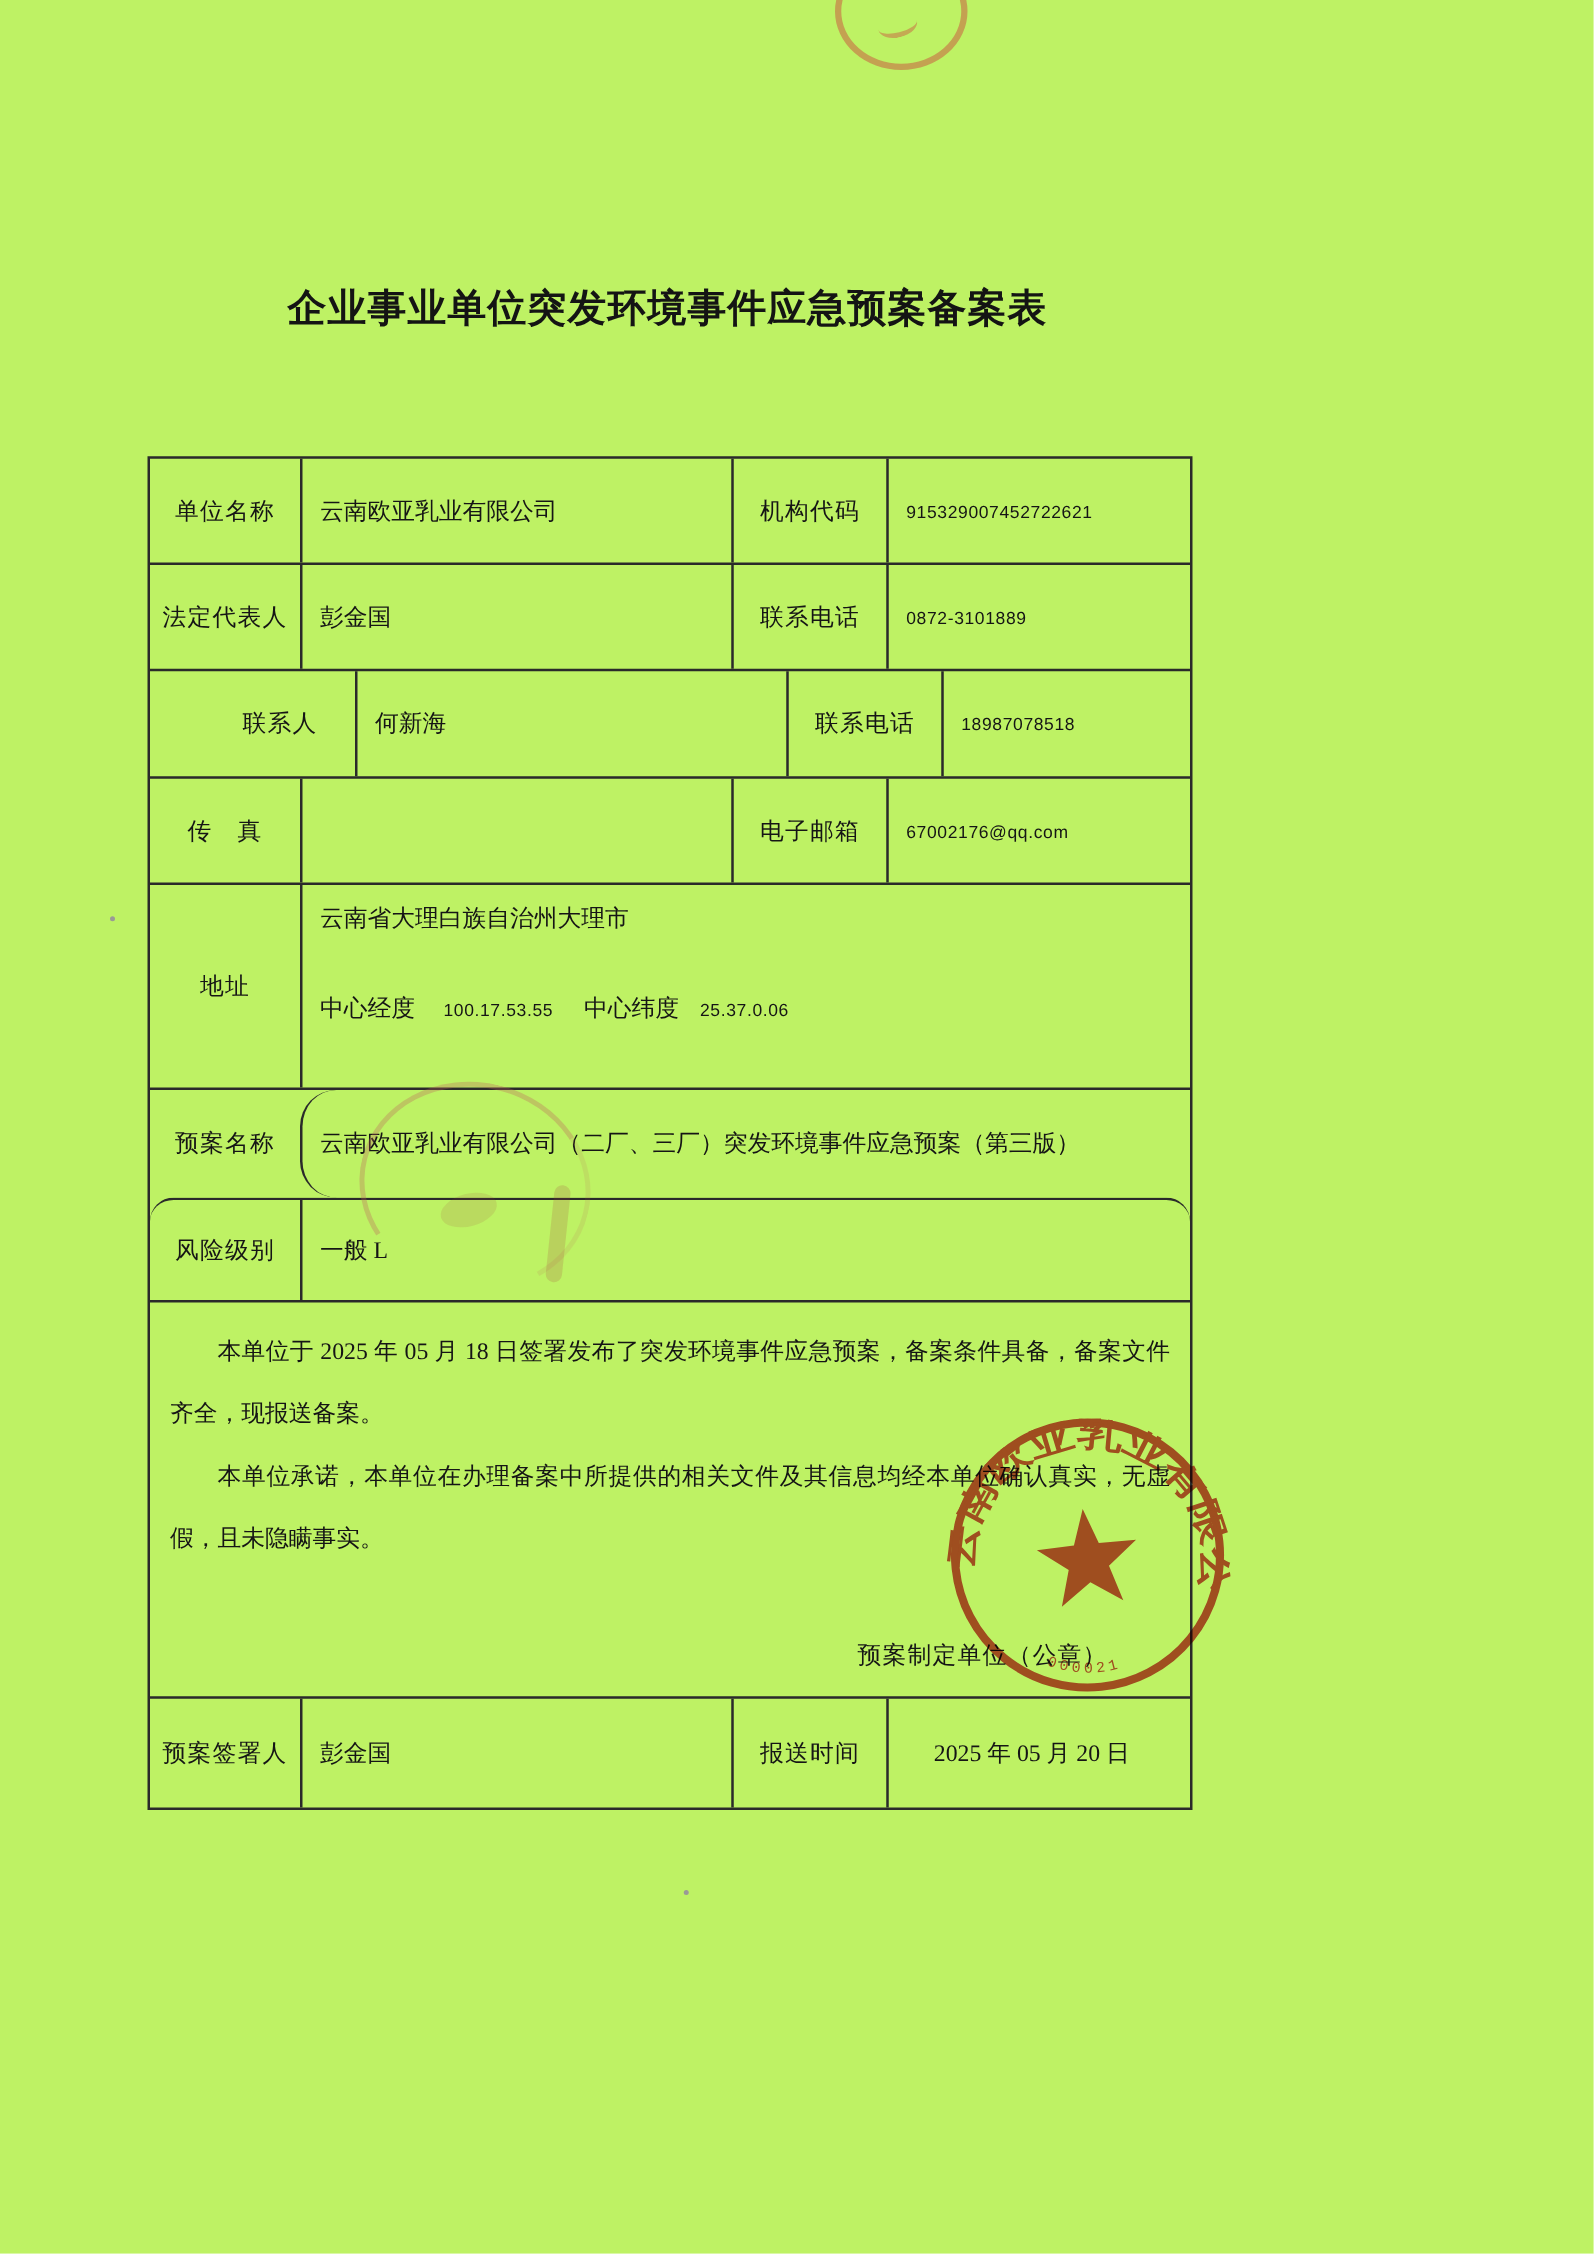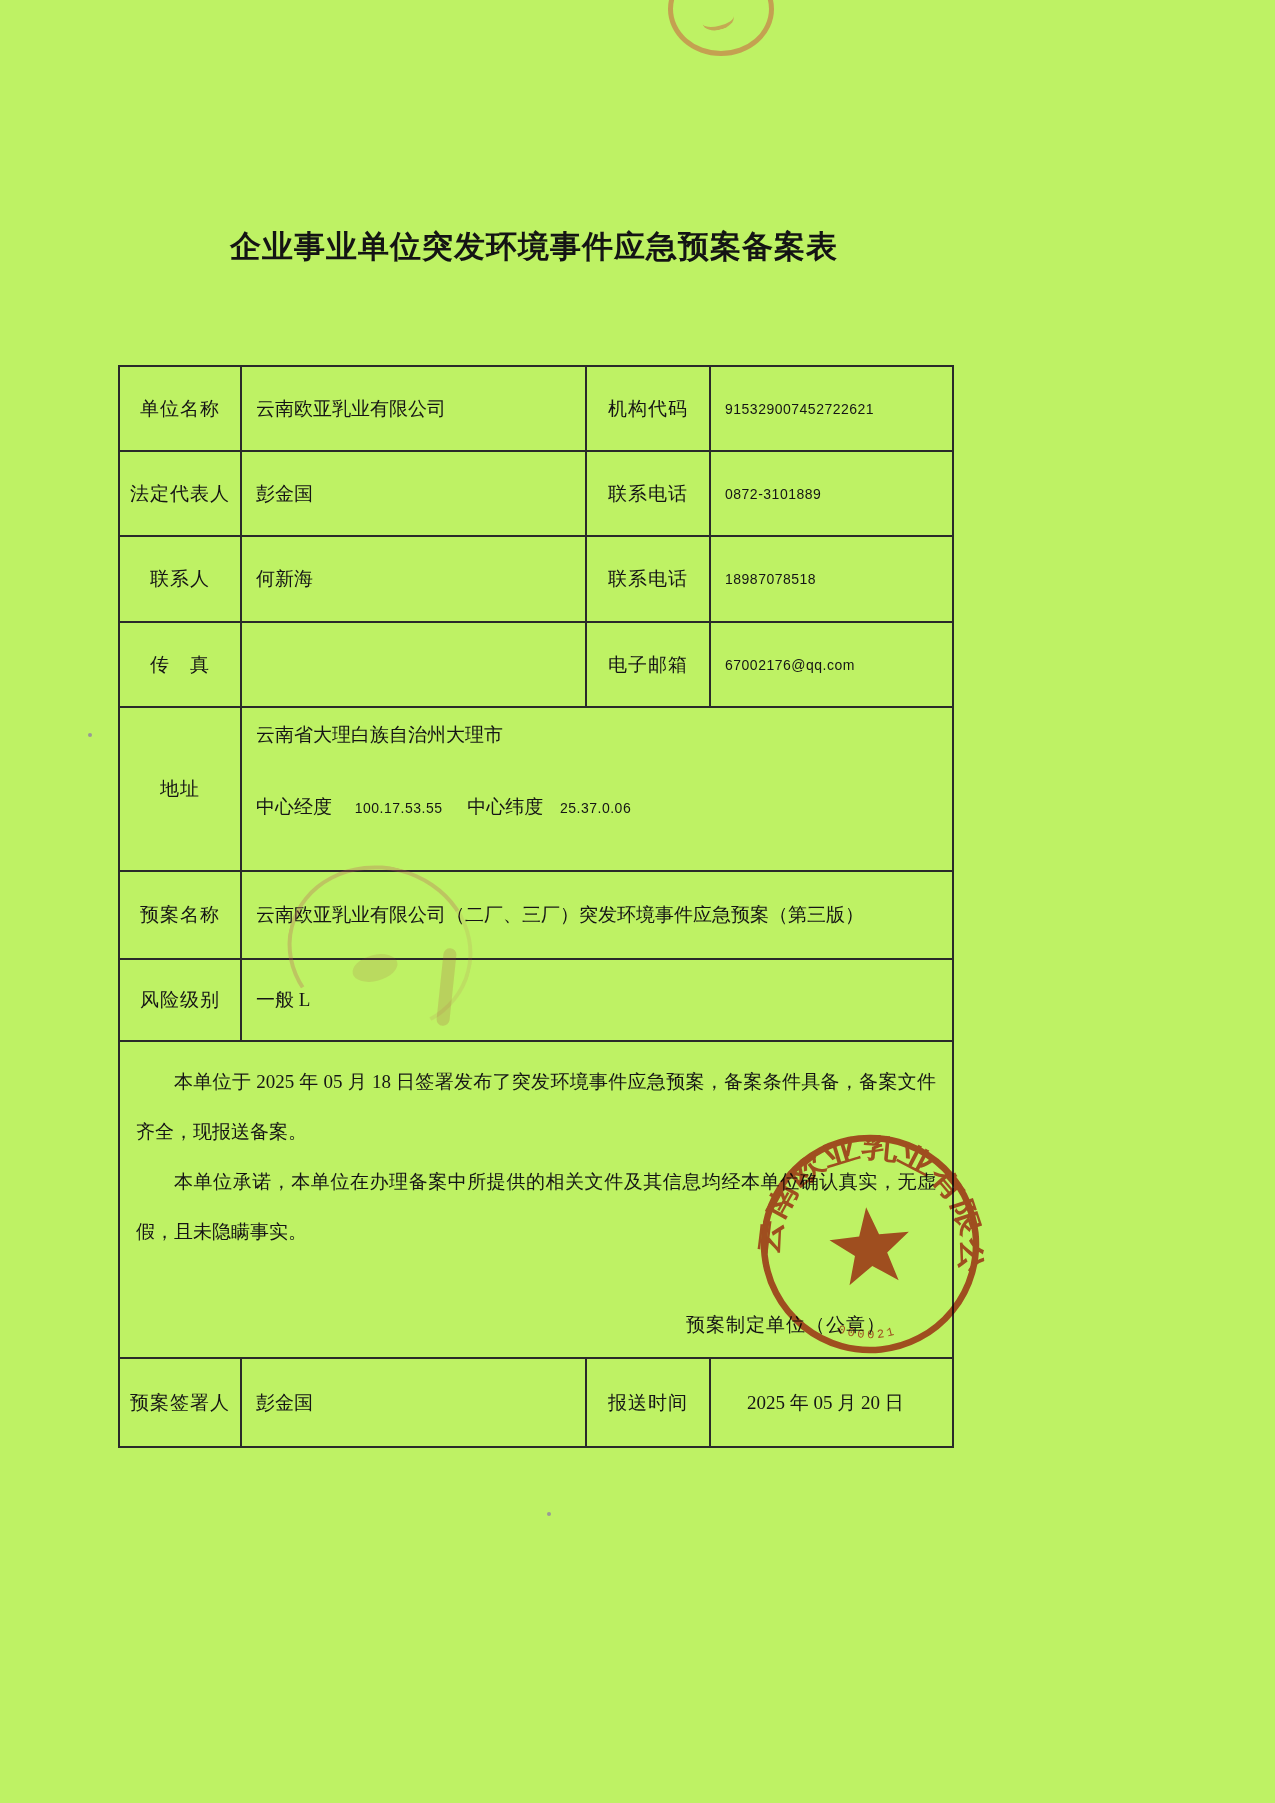--- a/index.html
+++ b/index.html
@@ -16,21 +16,21 @@
     position:absolute;left:118px;top:365px;width:832px;
     border:2px solid #2a2a2a;background:transparent;
   }
   .row{display:grid;grid-template-columns:120px 345px 124px 1fr;border-top:2px solid #2a2a2a;}
   .row:first-child{border-top:none;}
   .cell{box-sizing:border-box;border-left:2px solid #2a2a2a;min-height:100%;}
   .cell:first-child{border-left:none;}
   .lab{display:flex;align-items:center;justify-content:center;font-size:19px;letter-spacing:1px;text-align:center;}
   .val{display:flex;align-items:center;padding:0 14px;font-size:19px;}
   .num{font-family:Liberation Sans, sans-serif;font-size:14px;letter-spacing:0.5px;}
-  .h83{height:83px;} .h84{height:84px;} .h86{height:86px;} .h80{height:80px;} .h87{height:87px;}
+  .h83{height:83px;} .h84{height:84px;padding-left:44px;} .h86{height:86px;} .h80{height:80px;border-radius:19px;} .h87{height:87px;}
   .h162{height:162px;} .h315{height:315px;}
   .addr-val{display:block;padding:14px 14px 0 14px;font-size:19px;}
   .addr-line2{margin-top:46px;}
   .addr-line2 .mono-gap{margin-left:18px;}
   .addr-line2 .lat-lab{margin-left:20px;}
   .addr-line2 .lat-val{margin-left:12px;}
   .decl{position:relative;grid-column:1/5;padding:15px 16px 0 16px;font-size:19px;line-height:50px;text-align:justify;overflow:visible;}
   .para{margin:0;text-indent:2em;}
   .seal-caption{position:absolute;left:566px;top:258px;font-size:19px;letter-spacing:1px;white-space:nowrap;}
   .seal{
@@ -101,21 +101,21 @@
           <span>中心经度</span>
           <span class="num mono-gap">100.17.53.55</span>
           <span class="lat-lab">中心纬度</span>
           <span class="num lat-val">25.37.0.06</span>
         </div>
       </div>
     </div>
 
     <div class="row h86">
       <div class="cell lab">预案名称</div>
-      <div class="cell val" style="grid-column:2/5;">云南欧亚乳业有限公司（二厂、三厂）突发环境事件应急预案（第三版）</div>
+      <div class="cell val" style="grid-column:2/5;border-radius:29px;">云南欧亚乳业有限公司（二厂、三厂）突发环境事件应急预案（第三版）</div>
     </div>
 
     <div class="row h80">
       <div class="cell lab">风险级别</div>
       <div class="cell val" style="grid-column:2/5;">一般 L</div>
     </div>
 
     <div class="row h315">
       <div class="cell decl">
         <p class="para">本单位于  2025 年 05 月 18 日签署发布了突发环境事件应急预案，备案条件具备，备案文件齐全，现报送备案。</p>

